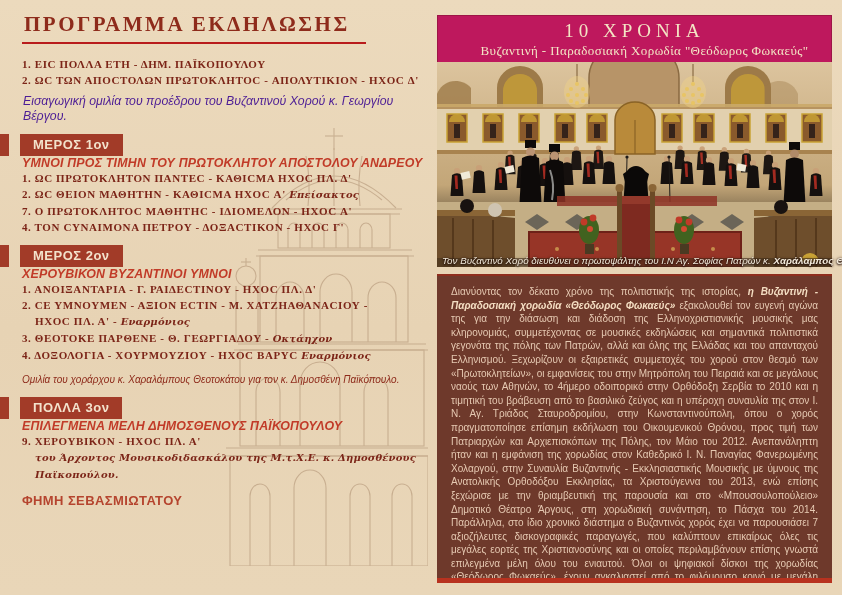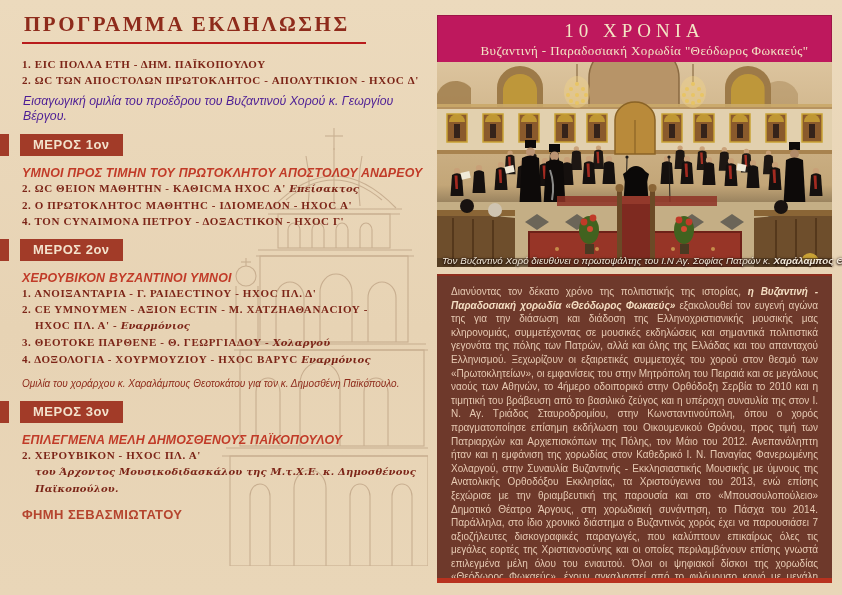--- a/index.html
+++ b/index.html
@@ -19,21 +19,21 @@
   }
   .hymn{font-family:"Liberation Serif",serif;font-weight:bold;font-size:11px;
     letter-spacing:.6px;color:#7c2518;line-height:16px;}
   .hymn .script{font-family:"DejaVu Serif",serif;font-style:italic;letter-spacing:.2px;font-size:10px;}
   .cont{padding-left:13px;}
   .intro{font-style:italic;font-size:12.3px;color:#4c1d95;margin:6px 0 0 1px;line-height:15px;}
   .band{display:flex;align-items:center;margin:10px 0 0 -22px;height:22px;}
   .band .sq{width:9px;height:22px;background:#a23b28;}
   .band .label{margin-left:11px;background:#a23b28;color:#f3e2cc;font-weight:bold;
     font-size:13px;letter-spacing:.5px;padding:3px 13px 4px;}
-  .sec-head{font-style:italic;font-weight:bold;font-size:12.4px;color:#c13b28;margin-top:10px;letter-spacing:.2px;}
+  .sec-head{font-style:italic;font-weight:bold;font-size:12.4px;color:#c13b28;letter-spacing:.2px;}
   .items{}
   .omilia{font-style:italic;font-size:10px;color:#8e2b1b;margin-top:8px;line-height:15px;}
   .fimi{margin-top:10px;color:#b5442e;}
   .fimi-head{font-weight:bold;font-size:13px;letter-spacing:.4px;color:#b5442e;}
   
   .right-page{position:absolute;left:430px;top:0;width:412px;height:595px;}
   .r-header{position:absolute;left:7px;top:15px;width:395px;box-sizing:border-box;
     background:#be185d;color:#f3e4c4;text-align:center;padding:5px 0 6px;
     box-shadow:inset 0 0 0 1px rgba(60,10,5,.25);}
   .r-h1{font-family:"Liberation Serif",serif;font-size:19px;letter-spacing:5px;}
@@ -105,46 +105,47 @@
     </div>
 
     <div class="intro">Εισαγωγική ομιλία του προέδρου του Βυζαντινού Χορού κ. Γεωργίου Βέργου.</div>
 
     <div class="band">
       <div class="sq"></div>
       <div class="label">ΜΕΡΟΣ 1ον</div>
     </div>
     <div class="sec-head">ΥΜΝΟΙ ΠΡΟΣ ΤΙΜΗΝ ΤΟΥ ΠΡΩΤΟΚΛΗΤΟΥ ΑΠΟΣΤΟΛΟΥ ΑΝΔΡΕΟΥ</div>
     <div class="items">
+      <div class="hymn">1. ΩC ΠΡΩΤΟΚΛΗΤΟΝ ΠΑΝΤΕC - ΚΑΘΙCΜΑ ΗΧΟC  ΠΛ. Δ'</div>
       <div class="hymn"><span>2. ΩC ΘΕΙΟΝ ΜΑΘΗΤΗΝ - ΚΑΘΙCΜΑ ΗΧΟC  Α' </span><span class="script">Επείσακτος</span></div>
-      <div class="hymn">2. Ο ΠΡΩΤΟΚΛΗΤΟC ΜΑΘΗΤΗC - ΙΔΙΟΜΕΛΟΝ - ΗΧΟC  Α'</div>
+      <div class="hymn">7. Ο ΠΡΩΤΟΚΛΗΤΟC ΜΑΘΗΤΗC - ΙΔΙΟΜΕΛΟΝ - ΗΧΟC  Α'</div>
       <div class="hymn">4. ΤΟΝ CΥΝΑΙΜΟΝΑ ΠΕΤΡΟΥ - ΔΟΞΑCΤΙΚΟΝ - ΗΧΟC  Γ'</div>
     </div>
 
     <div class="band">
       <div class="sq"></div>
       <div class="label">ΜΕΡΟΣ 2ον</div>
     </div>
     <div class="sec-head">ΧΕΡΟΥΒΙΚΟΝ ΒΥΖΑΝΤΙΝΟΙ ΥΜΝΟΙ</div>
     <div class="items">
       <div class="hymn">1. ΑΝΟΙΞΑΝΤΑΡΙΑ - Γ. ΡΑΙΔΕCΤΙΝΟΥ - ΗΧΟC ΠΛ. Δ'</div>
       <div class="hymn">2. CΕ ΥΜΝΟΥΜΕΝ - ΑΞΙΟΝ ΕCΤΙΝ - Μ. ΧΑΤΖΗΑΘΑΝΑCΙΟΥ -</div>
       <div class="hymn cont"><span>ΗΧΟC ΠΛ. Α' - </span><span class="script">Εναρμόνιος</span></div>
-      <div class="hymn"><span>3. ΘΕΟΤΟΚΕ ΠΑΡΘΕΝΕ - Θ. ΓΕΩΡΓΙΑΔΟΥ - </span><span class="script">Χολαργού</span></div>
+      <div class="hymn"><span>3. ΘΕΟΤΟΚΕ ΠΑΡΘΕΝΕ - Θ. ΓΕΩΡΓΙΑΔΟΥ - </span><span class="script">Οκτάηχον</span></div>
       <div class="hymn"><span>4. ΔΟΞΟΛΟΓΙΑ - ΧΟΥΡΜΟΥΖΙΟΥ - ΗΧΟC ΒΑΡΥC </span><span class="script">Εναρμόνιος</span></div>
     </div>
     <div class="omilia">Ομιλία του χοράρχου κ. Χαραλάμπους Θεοτοκάτου για τον κ. Δημοσθένη Παϊκόπουλο.</div>
 
     <div class="band">
       <div class="sq"></div>
-      <div class="label">ΜΕΡΟΣ 3ον</div>
+      <div class="label">ΠΟΛΛΑ 3ον</div>
     </div>
     <div class="sec-head">ΕΠΙΛΕΓΜΕΝΑ ΜΕΛΗ ΔΗΜΟΣΘΕΝΟΥΣ ΠΑΪΚΟΠΟΥΛΟΥ</div>
     <div class="items">
-      <div class="hymn">2. ΧΕΡΟΥΒΙΚΟΝ - ΗΧΟC ΠΛ. Α'</div>
+      <div class="hymn">9. ΧΕΡΟΥΒΙΚΟΝ - ΗΧΟC ΠΛ. Α'</div>
       <div class="hymn cont"><span class="script">του Άρχοντος Μουσικοδιδασκάλου της Μ.τ.Χ.Ε. κ. Δημοσθένους  Παϊκοπούλου.</span></div>
     </div>
 
     <div class="fimi">
       <div class="fimi-head">ΦΗΜΗ ΣΕΒΑΣΜΙΩΤΑΤΟΥ</div>
 
     </div>
   </div>
 </div>
 

